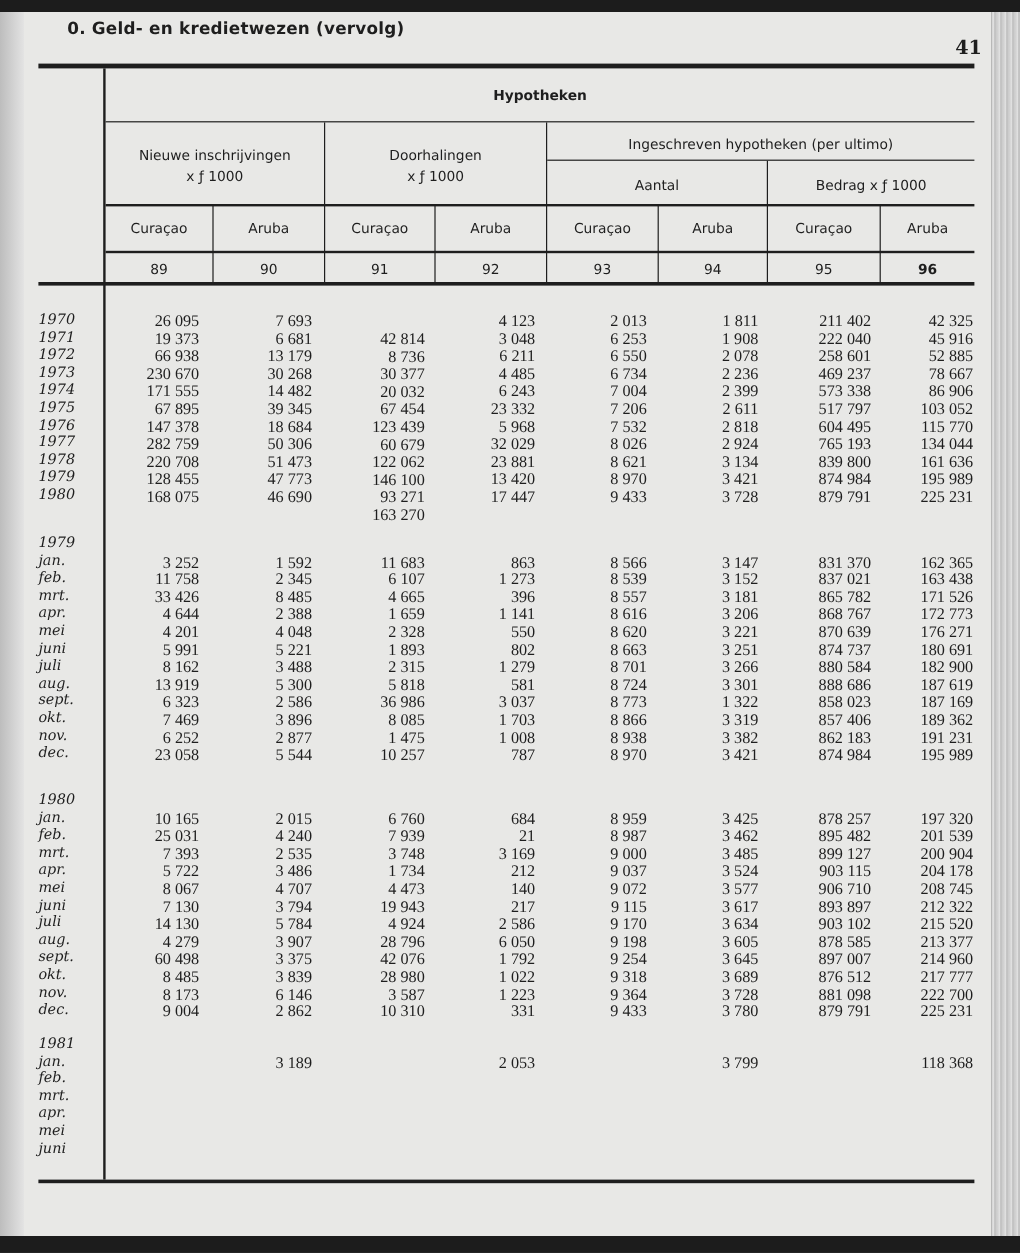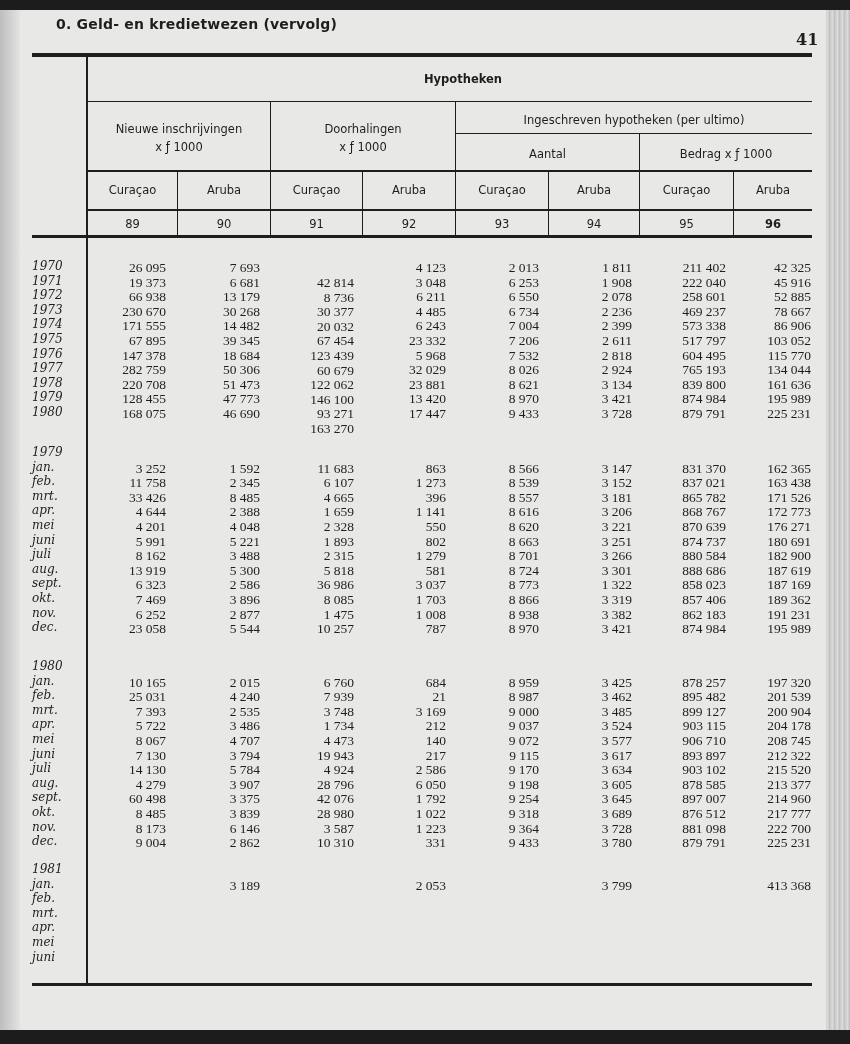--- a/index.html
+++ b/index.html
@@ -6,21 +6,21 @@
   body{width:850px;height:1044px;background:#2a2a2a;position:relative;overflow:hidden;font-family:"DejaVu Serif",serif;color:#1e1e1e;}
   .topbar{position:absolute;left:0;top:0;width:850px;height:10px;background:#1c1c1c;}
   .bottombar{position:absolute;left:0;top:1030px;width:850px;height:14px;background:#1c1c1c;}
   .leftedge{position:absolute;left:0;top:10px;width:20px;height:1020px;background:linear-gradient(90deg,#bdbdbd,#e3e3e3);}
   .page{position:absolute;left:20px;top:10px;width:806px;height:1020px;background:#e8e8e6;}
   .rightedge{position:absolute;left:826px;top:10px;width:24px;height:1020px;background:repeating-linear-gradient(90deg,#cfcfcf 0,#e0e0e0 2px,#bcbcbc 3px,#d4d4d4 5px);}
   .running{position:absolute;left:32px;top:16px;font-family:"DejaVu Sans",sans-serif;font-weight:bold;font-size:14px;letter-spacing:0.2px;margin-left:24px;}
   .pageno{position:absolute;left:796px;top:30px;font-weight:bold;font-size:16px;}
   .rule{position:absolute;background:#1e1e1e;}
   .hdr{position:absolute;font-family:"DejaVu Sans",sans-serif;font-size:11.5px;text-align:center;}
-  .hdr.b{font-weight:bold;margin-left:13px;}
+  .hdr.b{font-weight:bold;}
   .stub{position:absolute;left:32px;width:55px;font-style:italic;font-size:12px;line-height:14.6px;}
   .col{position:absolute;text-align:right;font-size:13.5px;line-height:14.6px;font-family:Liberation Serif, serif;}
   .col div{height:14.6px;white-space:nowrap;}
 </style>
 </head>
 <body>
 
 <div class="topbar"></div>
 <div class="leftedge"></div>
 <div class="page"></div>
@@ -498,15 +498,15 @@
     <div class="col" style="top: 864px; left: 542px; width: 90px;">
       <div></div>
       <div>3 799</div>
     </div>
     <div class="col" style="top: 864px; left: 636px; width: 90px;">
       <div></div>
       <div></div>
     </div>
     <div class="col" style="top: 864px; left: 721px; width: 90px;">
       <div></div>
-      <div>413 368</div>
+      <div>118 368</div>
     </div>
   </div>
 
 </body></html>

